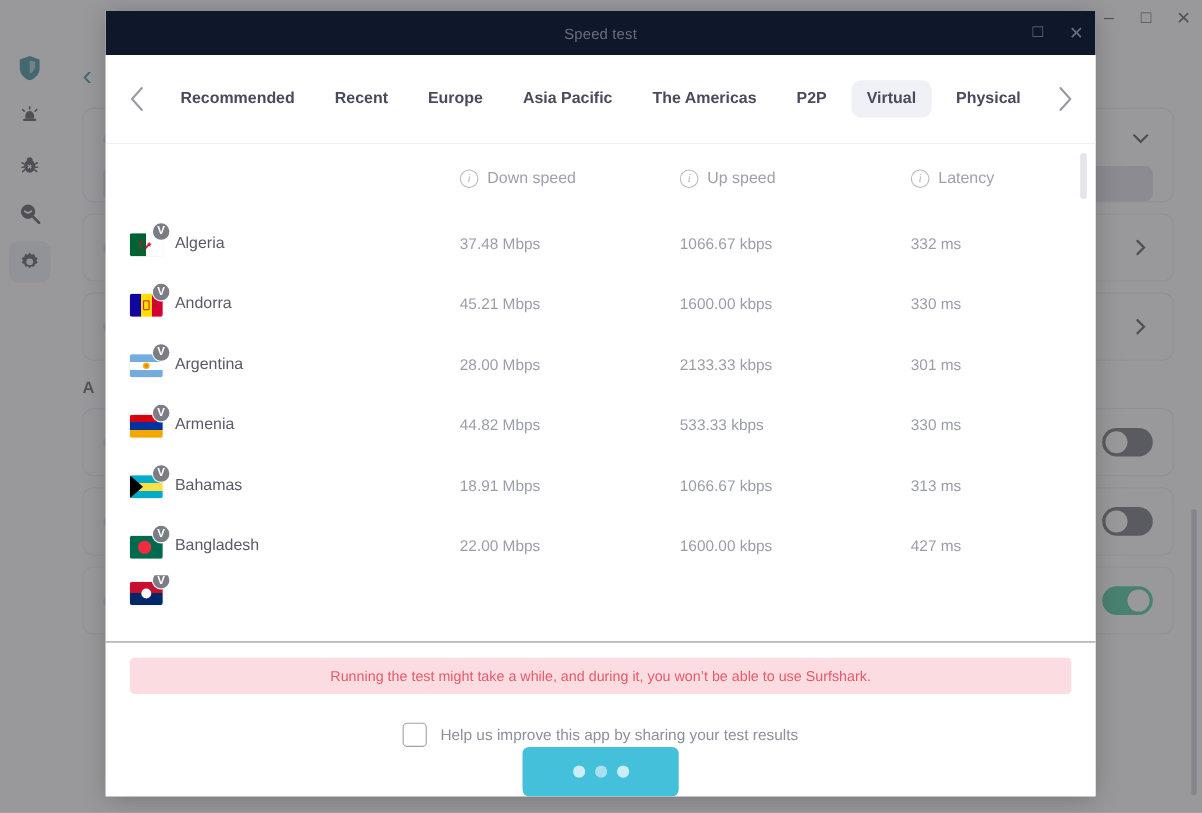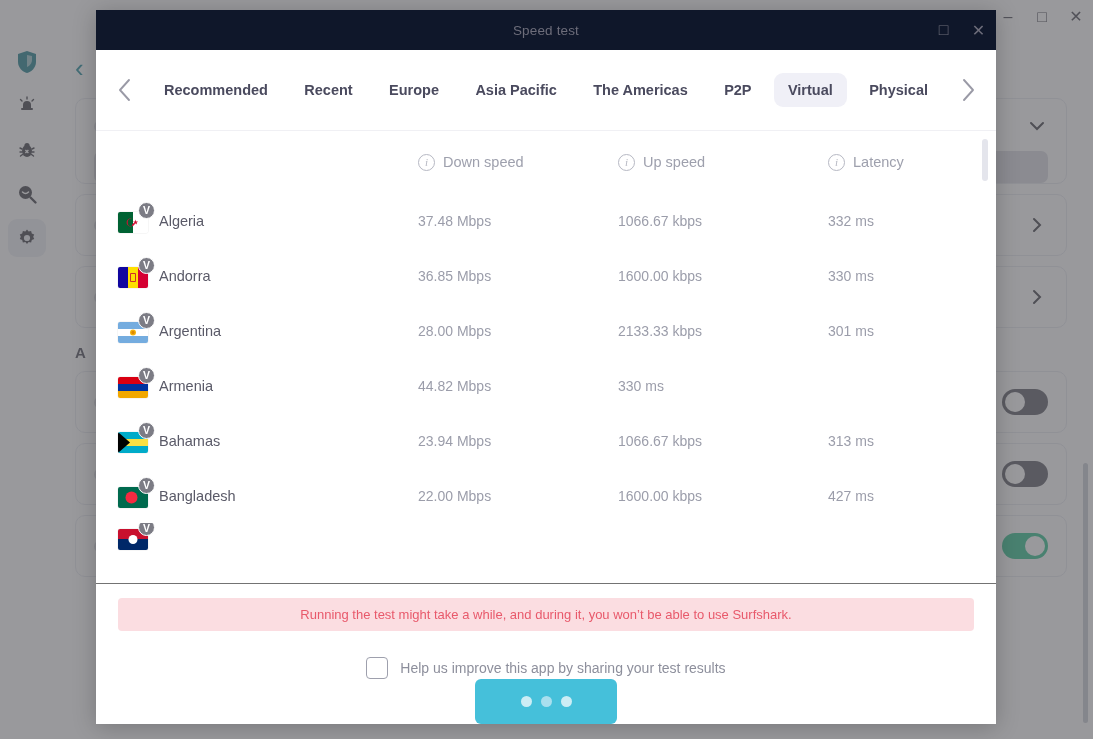--- a/index.html
+++ b/index.html
@@ -413,21 +413,21 @@
               <div class="fg" style="background:linear-gradient(90deg,#10069f 33.3%,#fedf00 33.3%,#fedf00 66.6%,#d50032 66.6%);"></div>
             <svg class="fg" viewBox="0 0 30 21">
                 <rect x="12" y="6" width="6" height="9" rx="1" fill="#c8102e" opacity=".85"></rect>
                 <rect x="13" y="7" width="4" height="7" fill="#fedf00"></rect>
               </svg>
           </div>
           <div class="vbadge">V</div>
         </div>
         <span class="cname-txt">Andorra</span>
       </div>
-      <div class="c-down val">36.85 Mbps</div>
+      <div class="c-down val">45.21 Mbps</div>
       <div class="c-up val">1600.00 kbps</div>
       <div class="c-lat val">330 ms</div>
     </div>
 
     <div class="srow">
       <div class="c-name">
         <div class="flagbox">
           <div class="flag">
               <div class="fg" style="background:linear-gradient(180deg,#74acdf 33.3%,#ffffff 33.3%,#ffffff 66.6%,#74acdf 66.6%);"></div>
             <svg class="fg" viewBox="0 0 30 21">
@@ -448,37 +448,38 @@
       <div class="c-name">
         <div class="flagbox">
           <div class="flag">
               <div class="fg" style="background:linear-gradient(180deg,#d90012 33.3%,#0033a0 33.3%,#0033a0 66.6%,#f2a800 66.6%);"></div>
             </div>
           <div class="vbadge">V</div>
         </div>
         <span class="cname-txt">Armenia</span>
       </div>
       <div class="c-down val">44.82 Mbps</div>
+      <div class="c-up val">533.33 kbps</div>
       <div class="c-lat val">330 ms</div>
     </div>
 
     <div class="srow">
       <div class="c-name">
         <div class="flagbox">
           <div class="flag">
               <div class="fg" style="background:linear-gradient(180deg,#00abc9 33.3%,#fae042 33.3%,#fae042 66.6%,#00abc9 66.6%);"></div>
             <svg class="fg" viewBox="0 0 30 21">
                 <path d="M0 0 L12 10.5 L0 21 Z" fill="#000"></path>
               </svg>
           </div>
           <div class="vbadge">V</div>
         </div>
         <span class="cname-txt">Bahamas</span>
       </div>
-      <div class="c-down val">23.94 Mbps</div>
+      <div class="c-down val">18.91 Mbps</div>
       <div class="c-up val">1066.67 kbps</div>
       <div class="c-lat val">313 ms</div>
     </div>
 
     <div class="srow">
       <div class="c-name">
         <div class="flagbox">
           <div class="flag">
               <div class="fg" style="background:#006a4e;"></div>
             <svg class="fg" viewBox="0 0 30 21">

